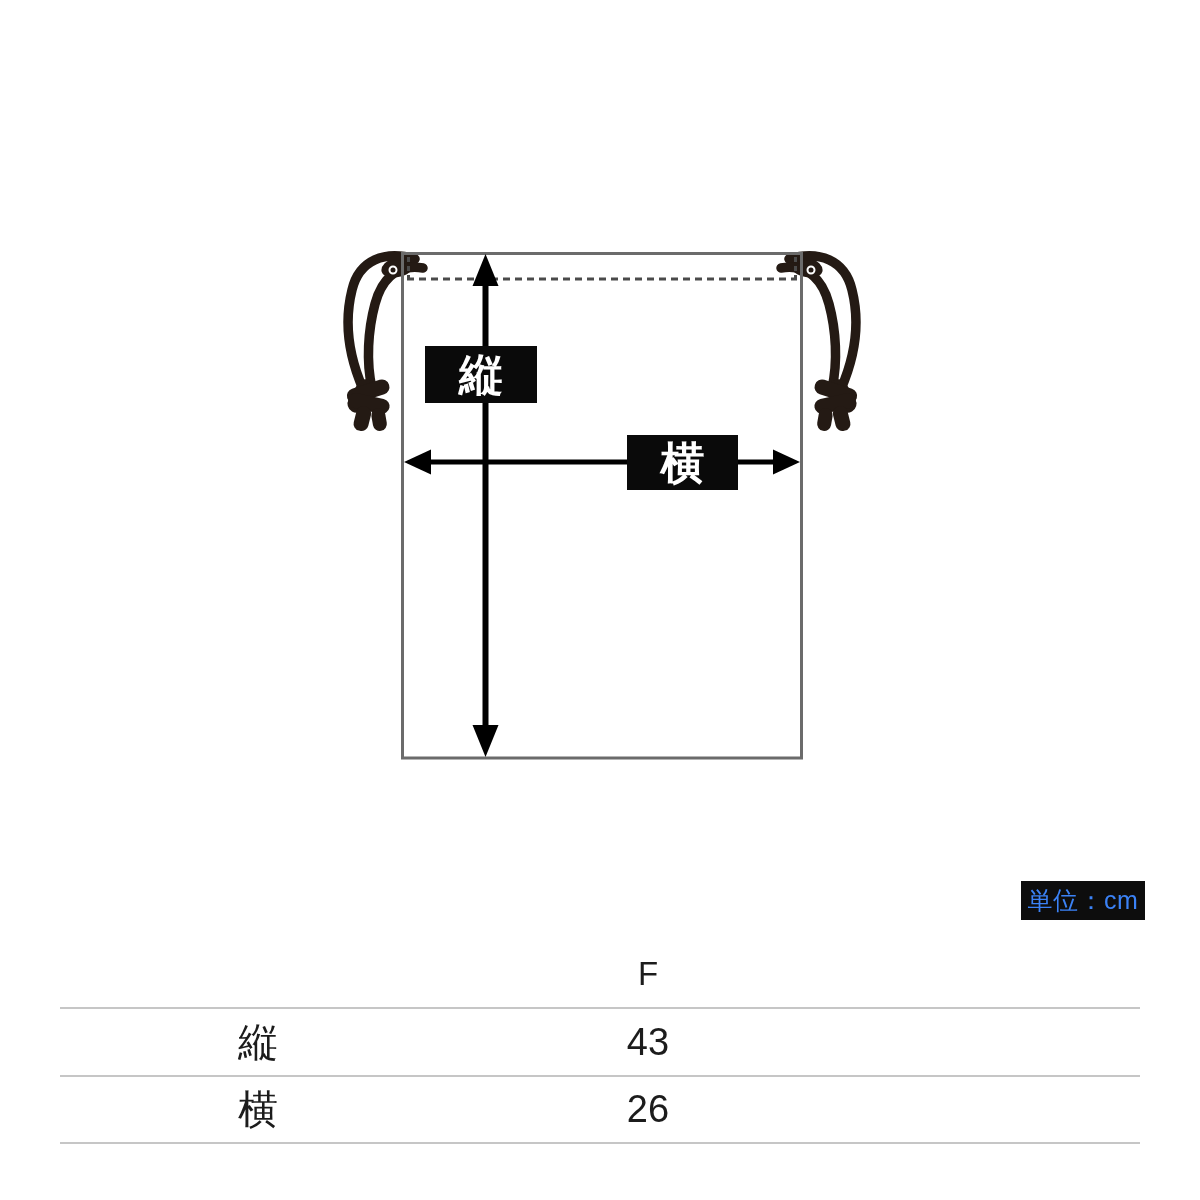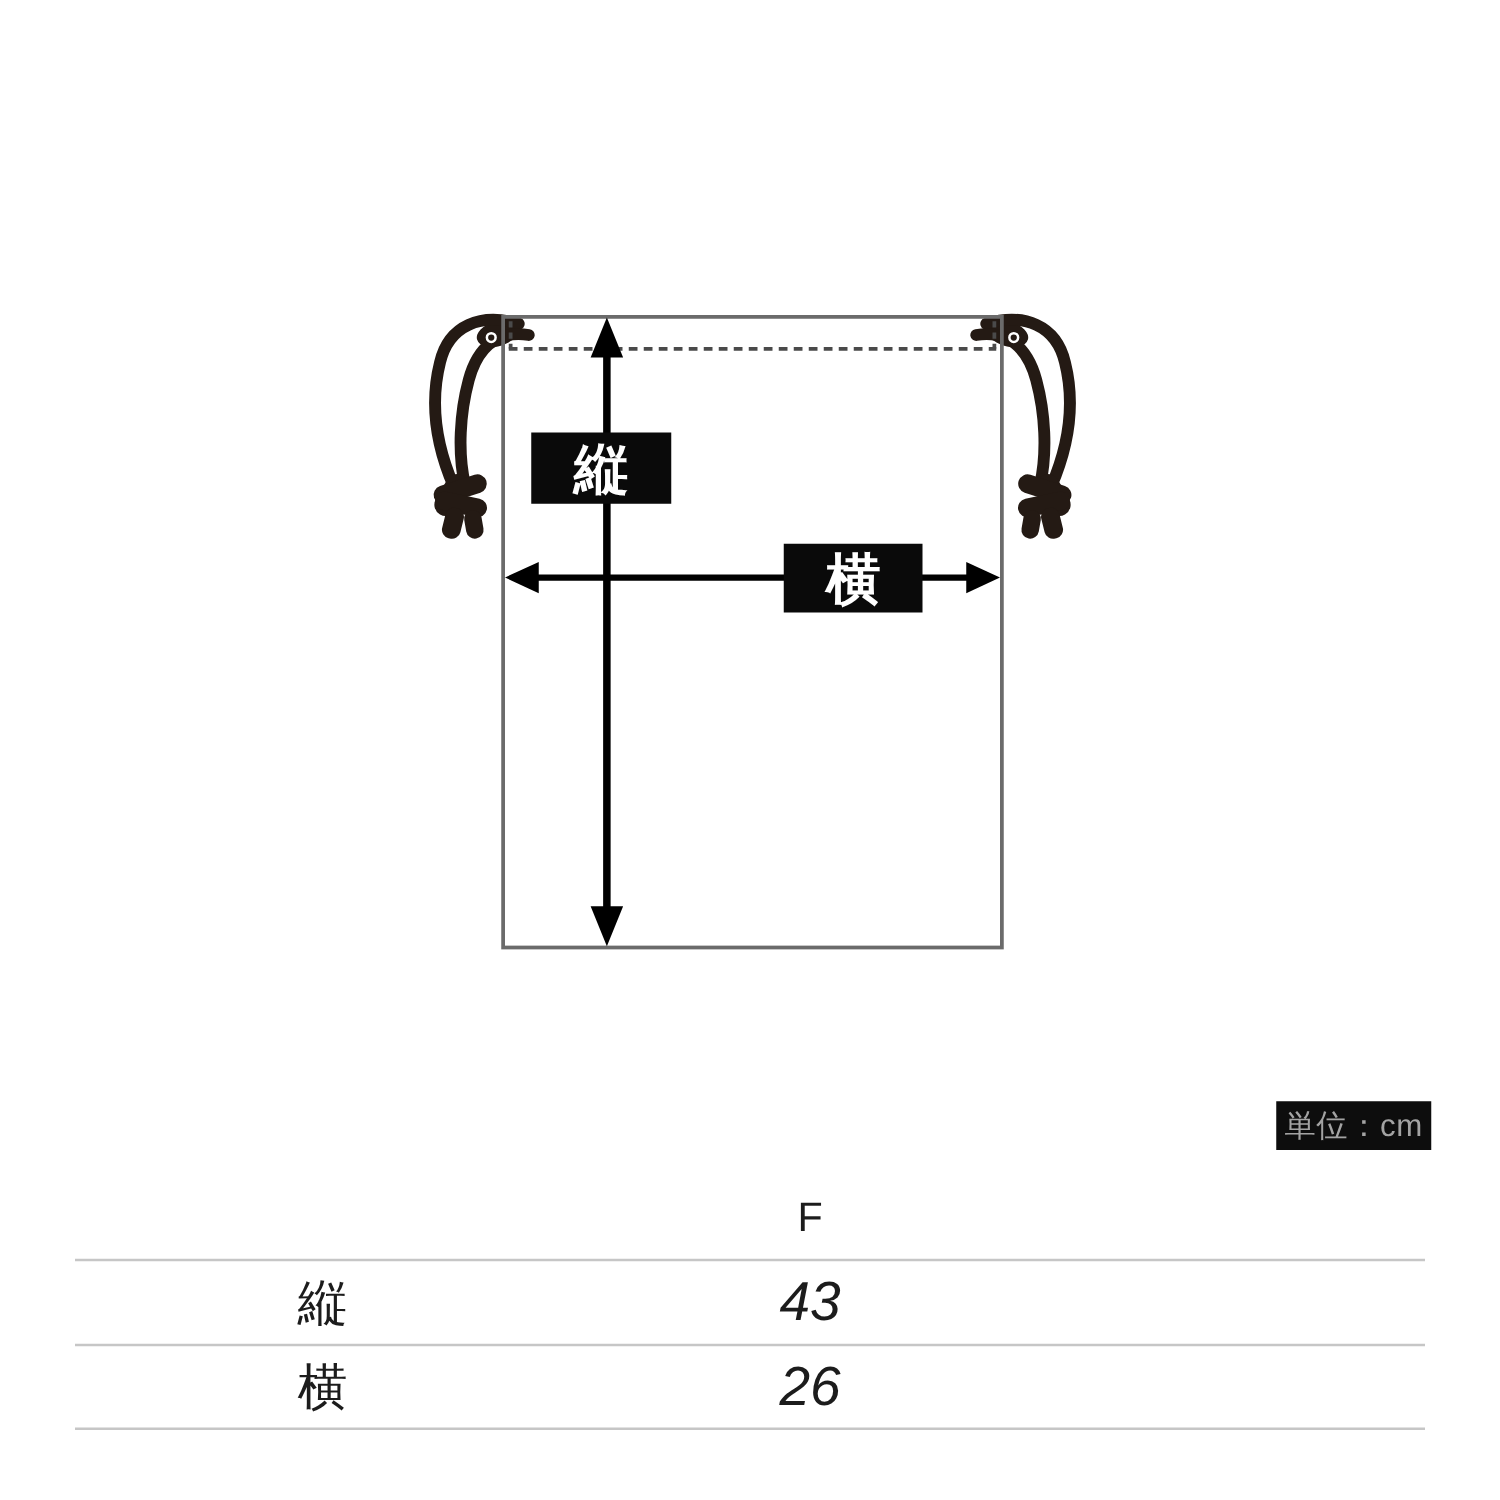--- a/index.html
+++ b/index.html
@@ -12,21 +12,21 @@
   }
   .canvas{position:absolute;inset:0;width:1200px;height:1200px;}
   svg{position:absolute;left:0;top:0;}
 
   
   .unit-badge{
     position:absolute;
     left:1021px;top:881px;
     width:124px;height:39px;
     background:#0d0d0d;
-    color:#a3a3a3;
+    color:#3b82f6;
     display:flex;align-items:center;justify-content:center;
     font-size:25px;
     letter-spacing:0.5px;
   }
 
   
   .size-table{
     position:absolute;
     left:60px;top:941px;
     width:1080px;
@@ -34,21 +34,21 @@
   }
   .t-row{display:flex;align-items:center;}
   .t-header{height:66px;}
   .t-body{height:66px;border-top:2px solid #c6c6c6;}
   .t-body.last{height:65px;border-bottom:2px solid #c6c6c6;}
   .c1{width:396px;text-align:center;}
   .c2{width:384px;text-align:center;}
   .c3{flex:1;}
   .t-header .c2{font-size:33px;font-weight:400;}
   .t-body .c1{font-size:40px;font-weight:400;}
-  .t-body .c2{font-size:44px;font-weight:400;font-style:italic;}
+  .t-body .c2{font-size:38px;font-weight:400;}
 </style>
 </head>
 <body>
 
 <div class="canvas">
 
   <svg width="1200" height="1200" viewBox="0 0 1200 1200">
 
     <rect x="402.5" y="253.5" width="399" height="504.5" fill="#ffffff" stroke="none"></rect>
 

